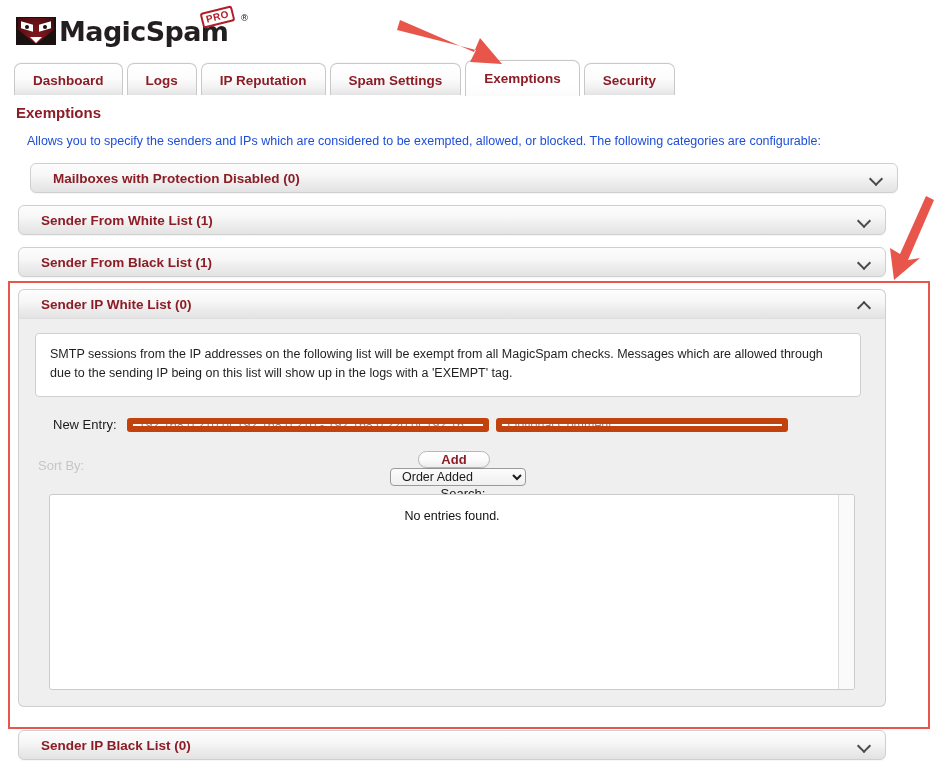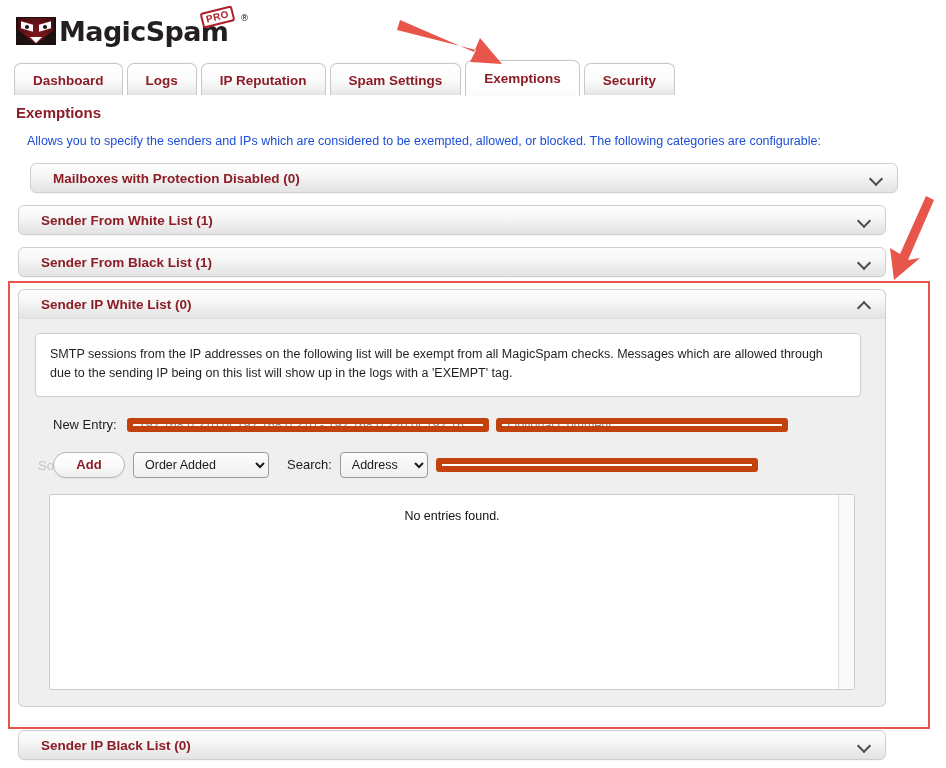--- a/index.html
+++ b/index.html
@@ -231,21 +231,21 @@
 
   
   .form-rows {
     padding: 14px 6px 0 18px;
   }
   .row {
     display: flex;
     align-items: center;
     height: 28px;
   }
-  .row + .row { margin-top: 12px; }
+  .row + .row { margin-top: 12px; flex-direction: column; }
   .field-label {
     font-size: 13px;
     color: #1b1b1b;
     font-weight: normal;
     margin-right: 10px;
     white-space: nowrap;
   }
   input[type="text"] {
     box-sizing: border-box;
     height: 14px;

